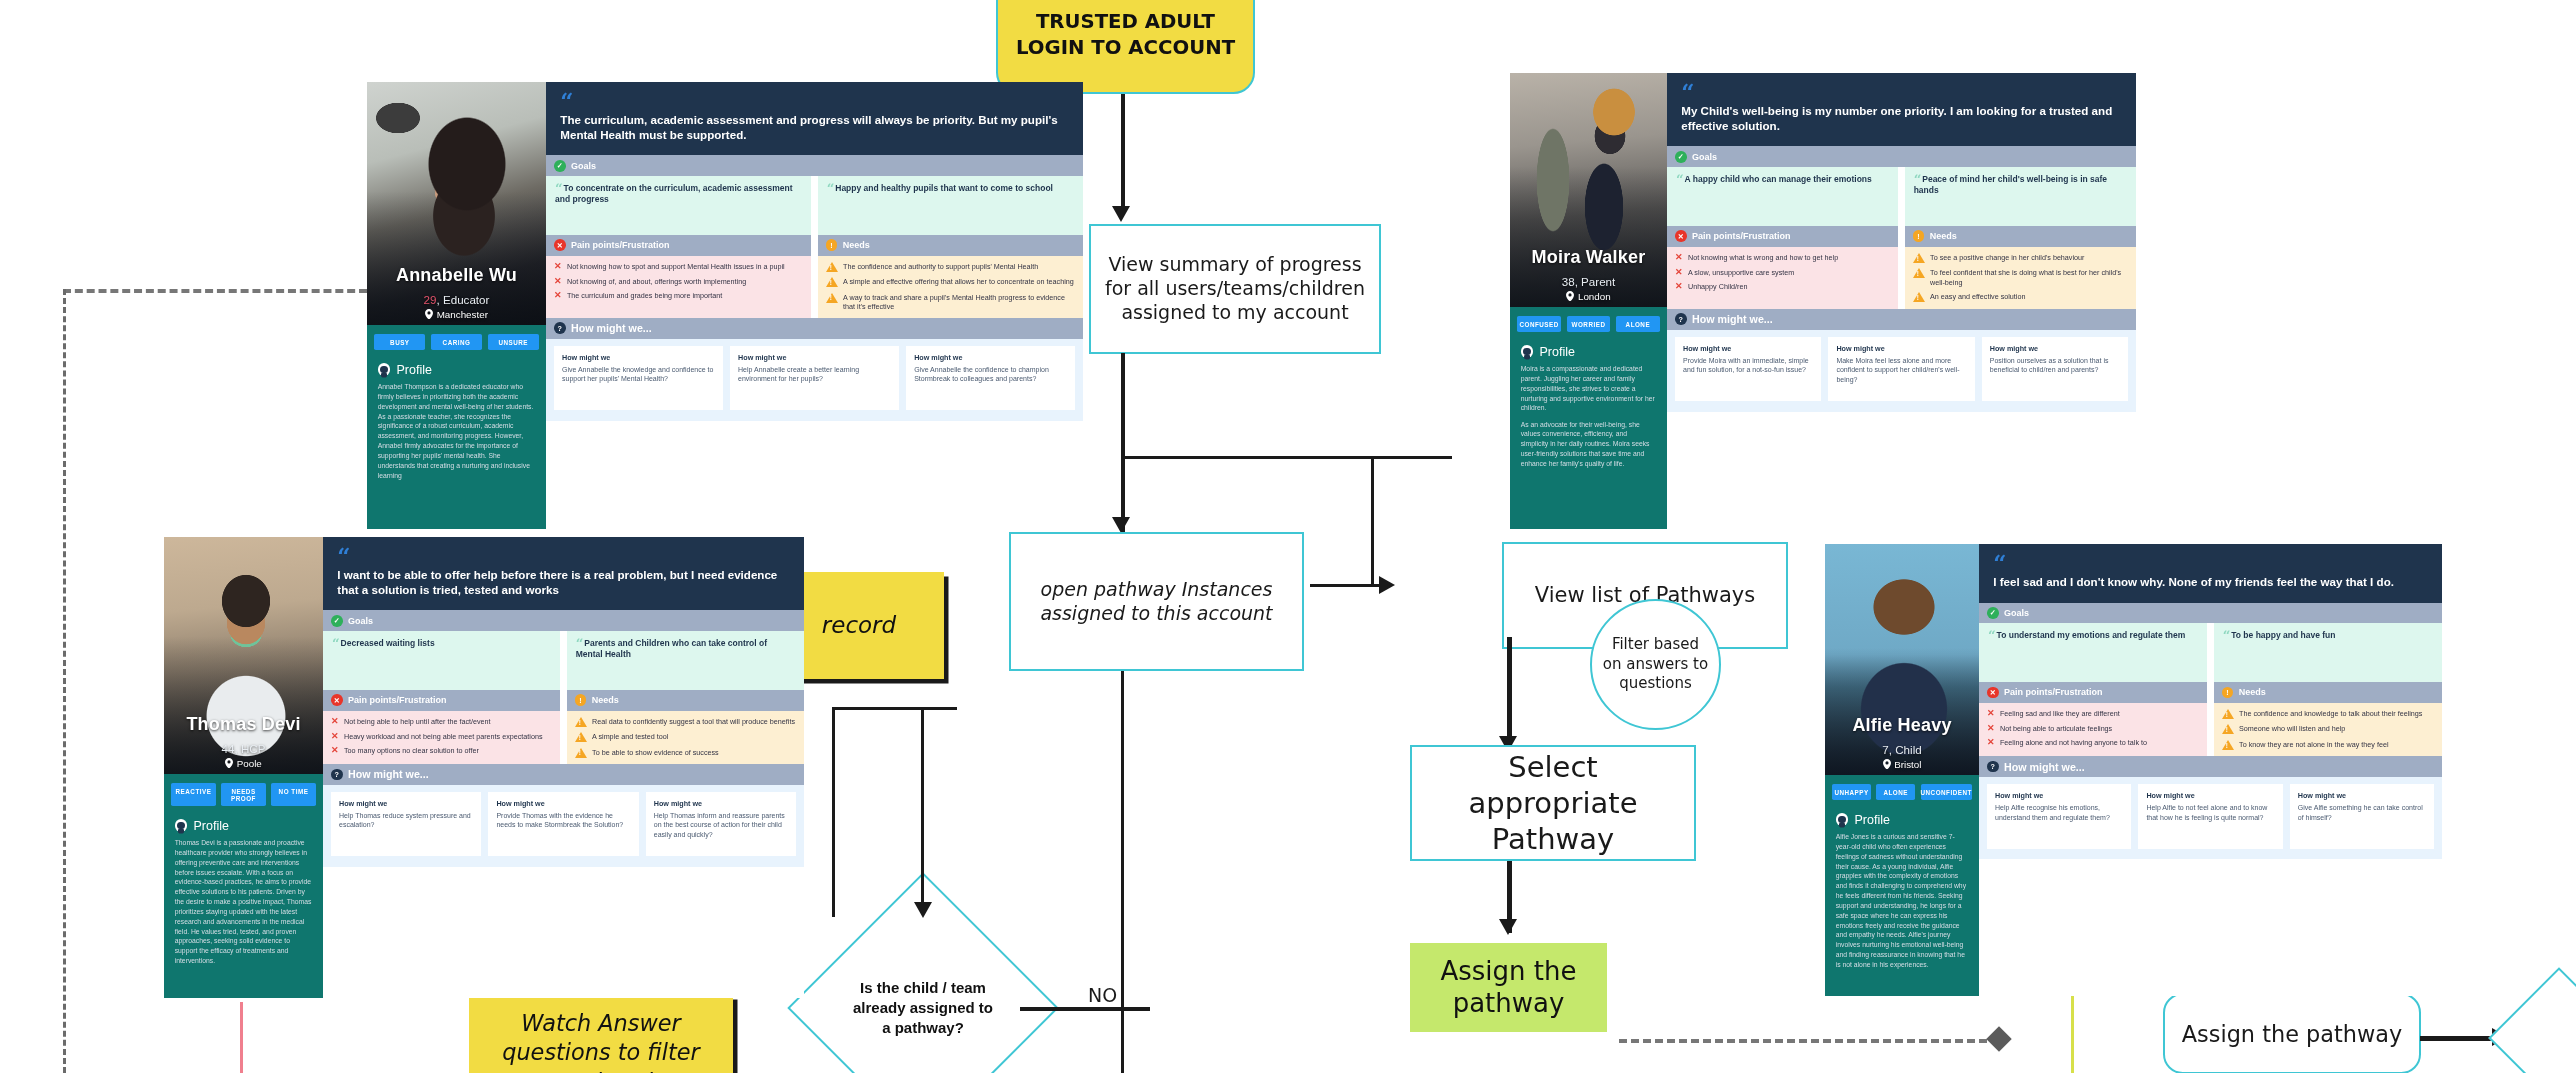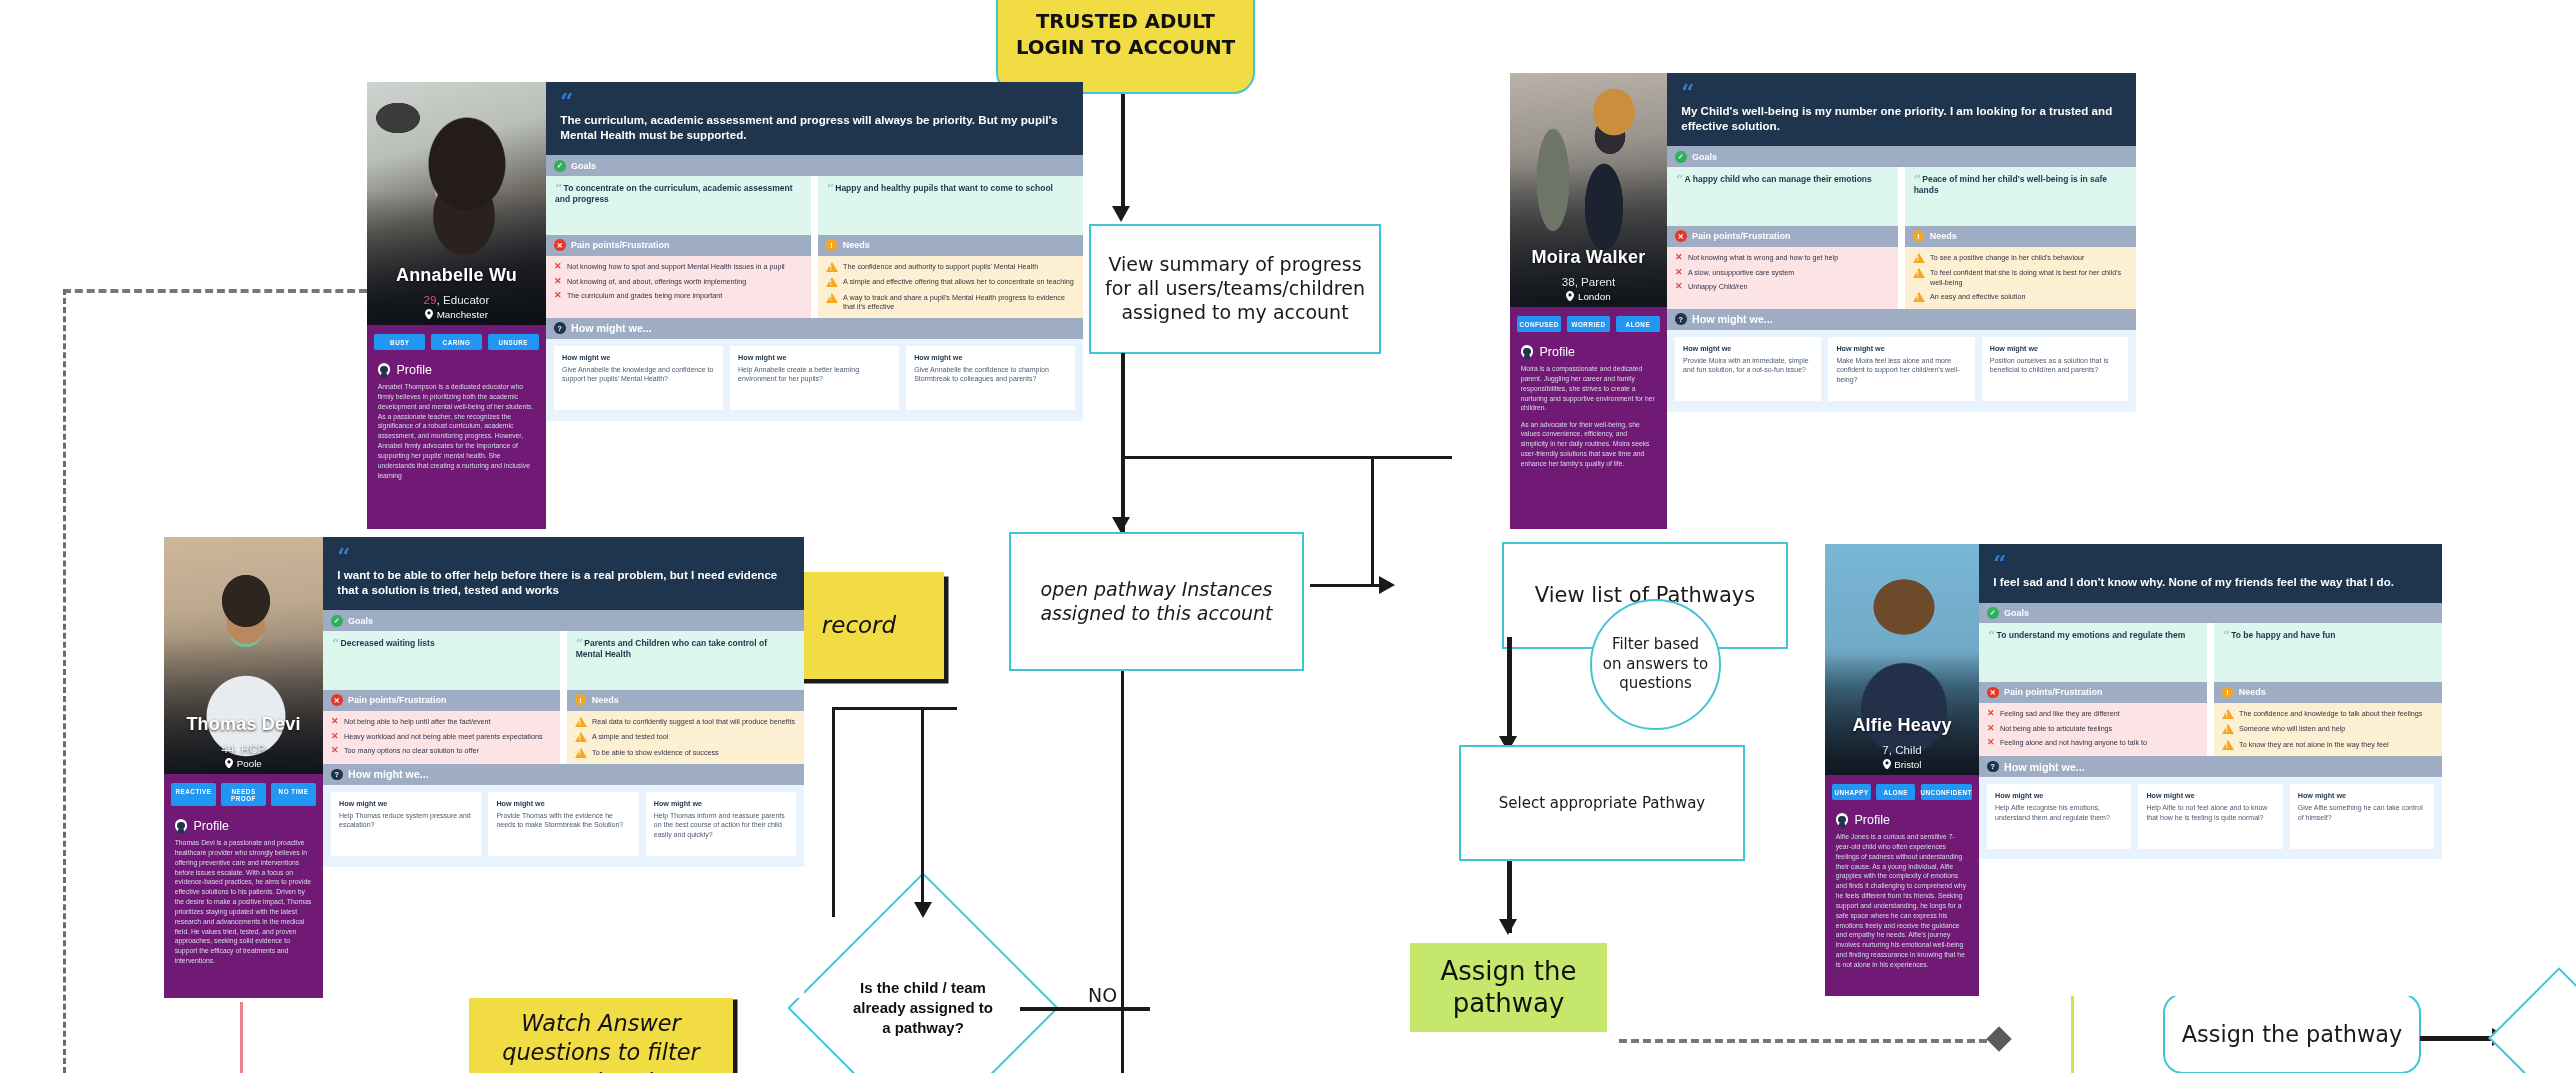--- a/index.html
+++ b/index.html
@@ -37,21 +37,21 @@
   .arrow-right{position:absolute;width:0;height:0;border-top:9.8px solid transparent;
                border-bottom:9.8px solid transparent;border-left:16px solid #1a1a1a;}
   .dashline{position:absolute;height:0;border-top:4.5px dashed #777;}
   .dash-vert{position:absolute;width:0;border-left:3.6px dashed #6b6b6b;}
   .dashdiamond{position:absolute;width:18px;height:18px;background:#5b5b5b;transform:rotate(45deg);}
   .vline-yellow{position:absolute;width:2.7px;background:#d7e04a;}
   .vline-pink{position:absolute;width:2.7px;background:#f07f8e;}
 
   
   .persona{position:absolute;display:flex;background:#fff;box-sizing:border-box;}
-  .p-left{width:179px;background:#701a75;color:#fff;position:relative;overflow:hidden;
+  .p-left{width:179px;background:#0f766e;color:#fff;position:relative;overflow:hidden;
           display:flex;flex-direction:column;}
   .p-photo{height:243px;position:relative;overflow:hidden;}
   .ph-inner{position:absolute;inset:0;}
   .p-nameblock{position:absolute;left:0;right:0;bottom:5.4px;text-align:center;z-index:3;
                text-shadow:0 0.9px 2.7px rgba(0,0,0,.75);}
   .p-name{font-size:18px;font-weight:bold;color:#fff;letter-spacing:0.2px;}
   .p-age{font-size:11.6px;color:#e9eef3;margin-top:7px;}
   .p-age .num{color:#e0526a;}
   .p-loc{font-size:9.8px;color:#fff;margin-top:2.7px;display:flex;align-items:center;justify-content:center;gap:3.6px;}
   .pin{width:8px;height:10.7px;display:inline-block;}
@@ -126,21 +126,21 @@
   <div class="line" style="left:1310px;top:584px;width:81px;height:2.7px;"></div>
   <div class="arrow-right" style="left:1379px;top:576px;"></div>
 
   <div class="flow-box" style="left:1455px;top:542px;width:286px;height:107px;font-size:21px;padding:0 10.7px;margin-left:47px;">View list of Pathways</div>
 
   <div class="flow-circle" style="left:1590px;top:599px;width:131px;height:131px;font-size:15px;padding:0 9px;">Filter based on answers to questions</div>
 
   <div class="line" style="left:1507px;top:637px;width:5.4px;height:116px;"></div>
   <div class="arrow-down" style="left:1499px;top:736px;"></div>
 
-  <div class="flow-box" style="left:1459px;top:745px;width:286px;height:116px;font-size:15px;padding:0 10.7px;">Select appropriate Pathway</div>
+  <div class="flow-box" style="left:1410px;top:745px;width:286px;height:116px;font-size:29px;padding:0 10.7px;">Select appropriate Pathway</div>
 
   <div class="line" style="left:1507px;top:861px;width:5.4px;height:72px;"></div>
   <div class="arrow-down" style="left:1499px;top:919px;"></div>
 
   <div class="green-box" style="left:1410px;top:943px;width:197px;height:89px;font-size:26px;padding:0 9px;">Assign the pathway</div>
 
   <div class="dashline" style="left:1619px;top:1039px;width:380px;"></div>
   <div class="dashdiamond" style="left:1990px;top:1030px;"></div>
   <div class="vline-yellow" style="left:2071px;top:993px;height:81px;"></div>
 

